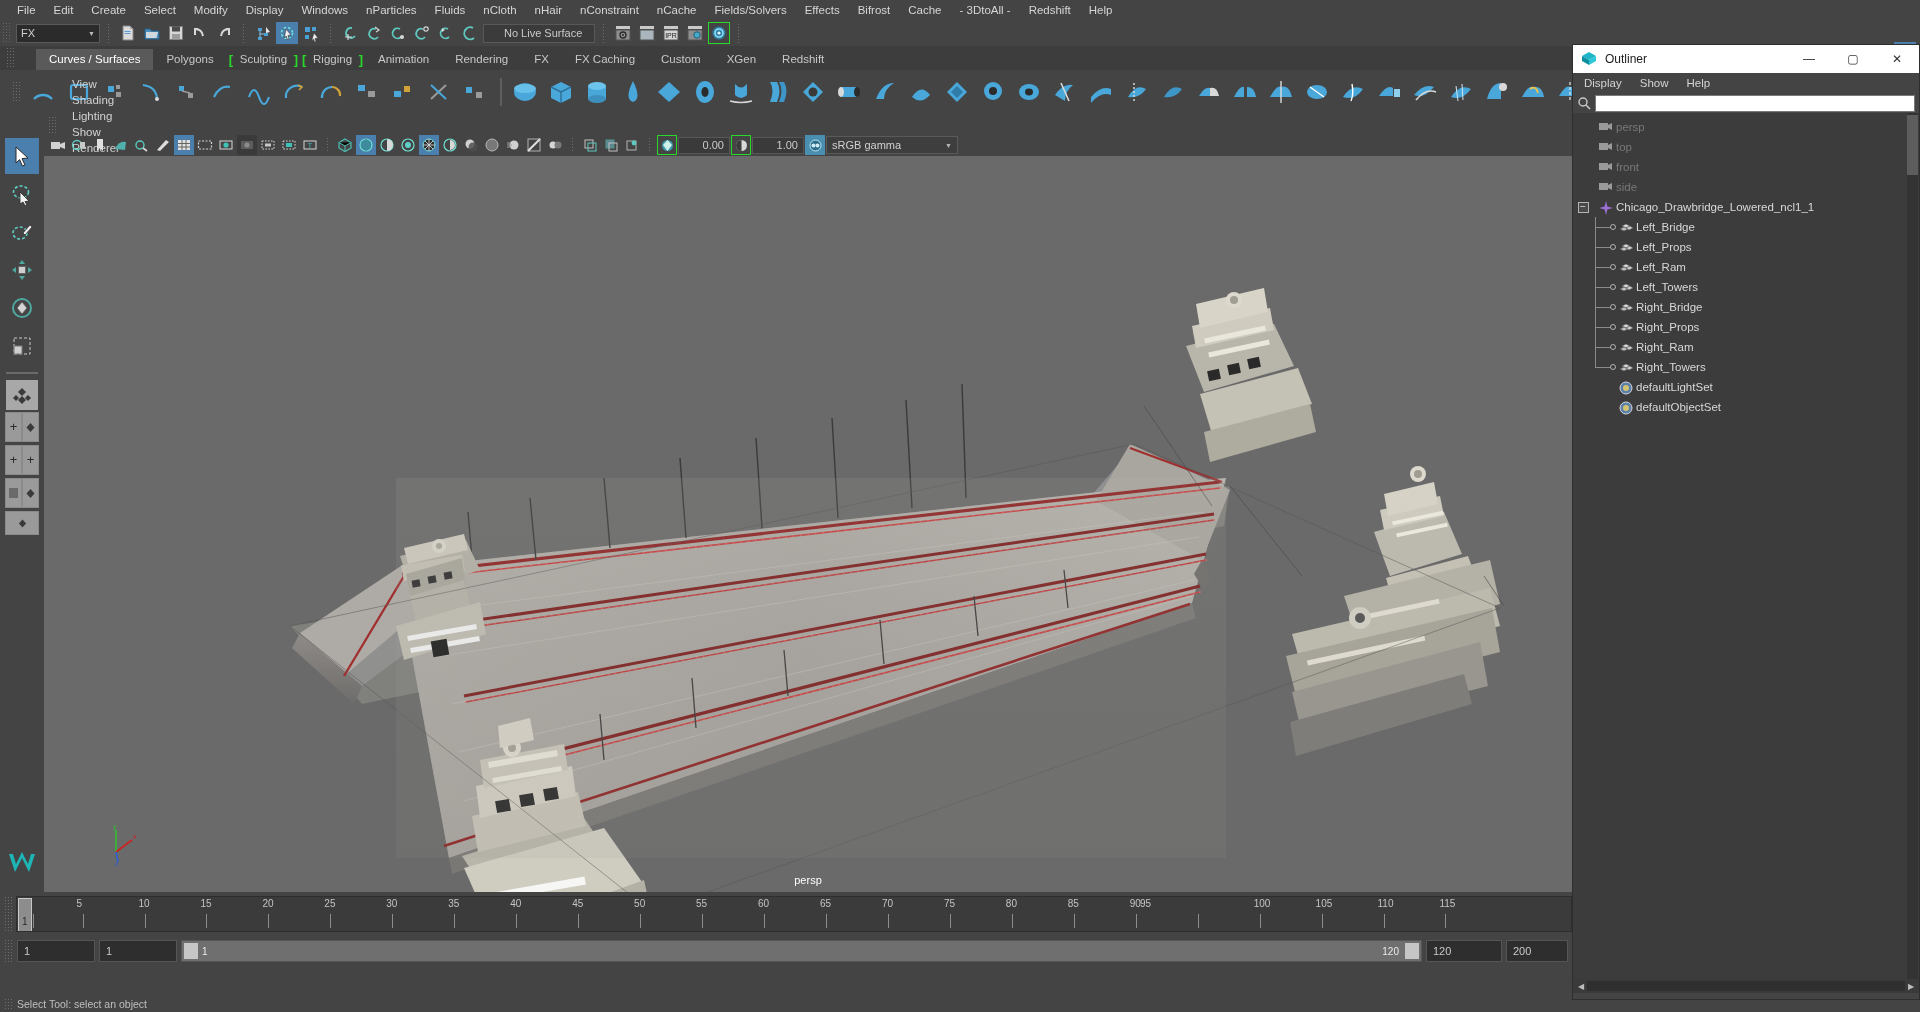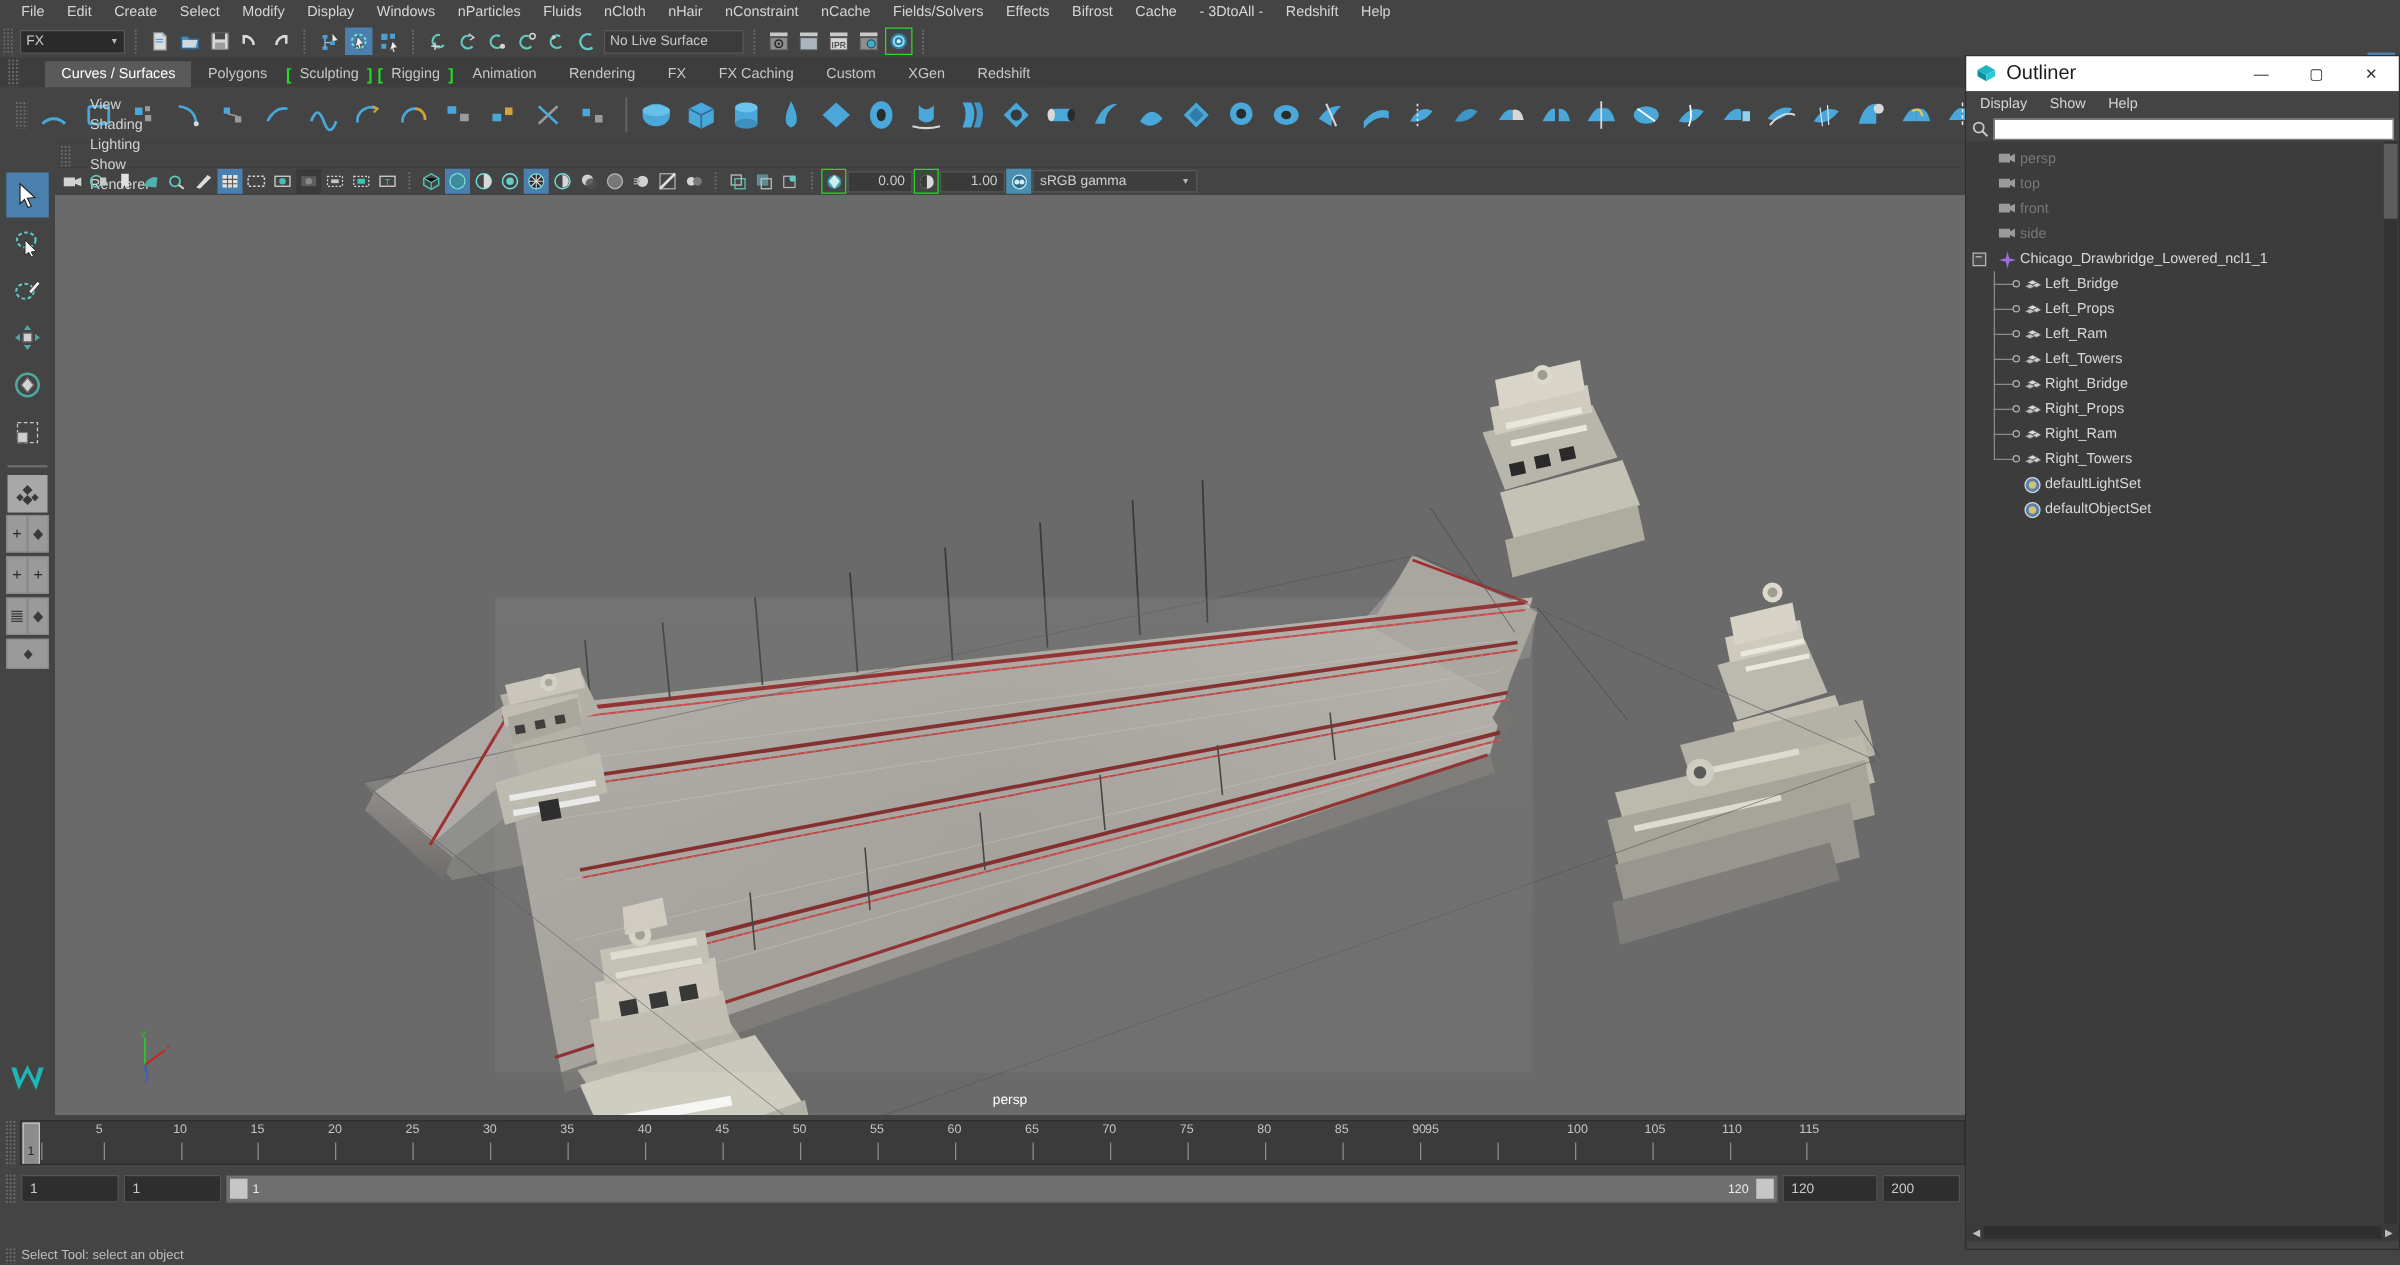--- a/index.html
+++ b/index.html
@@ -47,21 +47,21 @@
   }
   .tbtn {
     width: 22px; height: 22px; display: flex; align-items: center;
     justify-content: center; position: relative;
   }
   .tbtn.sel { background: #4a7fae; }
   .tbtn.green-out { outline: 1.5px solid #2ad82a; outline-offset: -1px; }
   .livesurface {
     height: 19px; width: 112px; background: #3b3b3b; border: 1px solid #585858;
     font-size: 11px; color: #c9c9c9; display: flex; align-items: center;
-    padding-left: 4px;
+    padding-left: 20px;
   }
   .rtwin { position: absolute; right: 4px; top: 20px; height: 26px; display: flex; align-items: center; gap: 2px;}
 
   
   .shelftabs {
     position: absolute; left: 0; top: 46px; width: 1920px; height: 24px;
     background: #3d3d3d; display: flex; align-items: flex-end;
   }
   .shelf-grip {
     width: 10px; height: 22px; margin: 0 4px 1px 6px;
@@ -234,21 +234,21 @@
 
   
   .outliner {
     position: absolute; left: 1572px; top: 44px; width: 348px; height: 956px;
     background: #444444; border: 1px solid #2e2e2e;
   }
   .ol-title {
     height: 28px; background: #ffffff; display: flex; align-items: center;
     padding-left: 8px;
   }
-  .ol-title .tname { font-size: 16px; color: #1b1b1b; margin-left: 8px; }
+  .ol-title .tname { font-size: 12px; color: #1b1b1b; margin-left: 8px; }
   .ol-winbtns { margin-left: auto; display: flex; height: 28px; }
   .ol-wb {
     width: 44px; height: 28px; display:flex; align-items:center; justify-content:center;
     color: #333; font-size: 12px;
   }
   .ol-menubar {
     height: 20px; background: #444444; display: flex; align-items: center; padding-left: 2px;
   }
   .ol-menubar .mi3 { font-size: 11.5px; color: #d4d4d4; padding: 2px 9px; }
   .ol-search {

